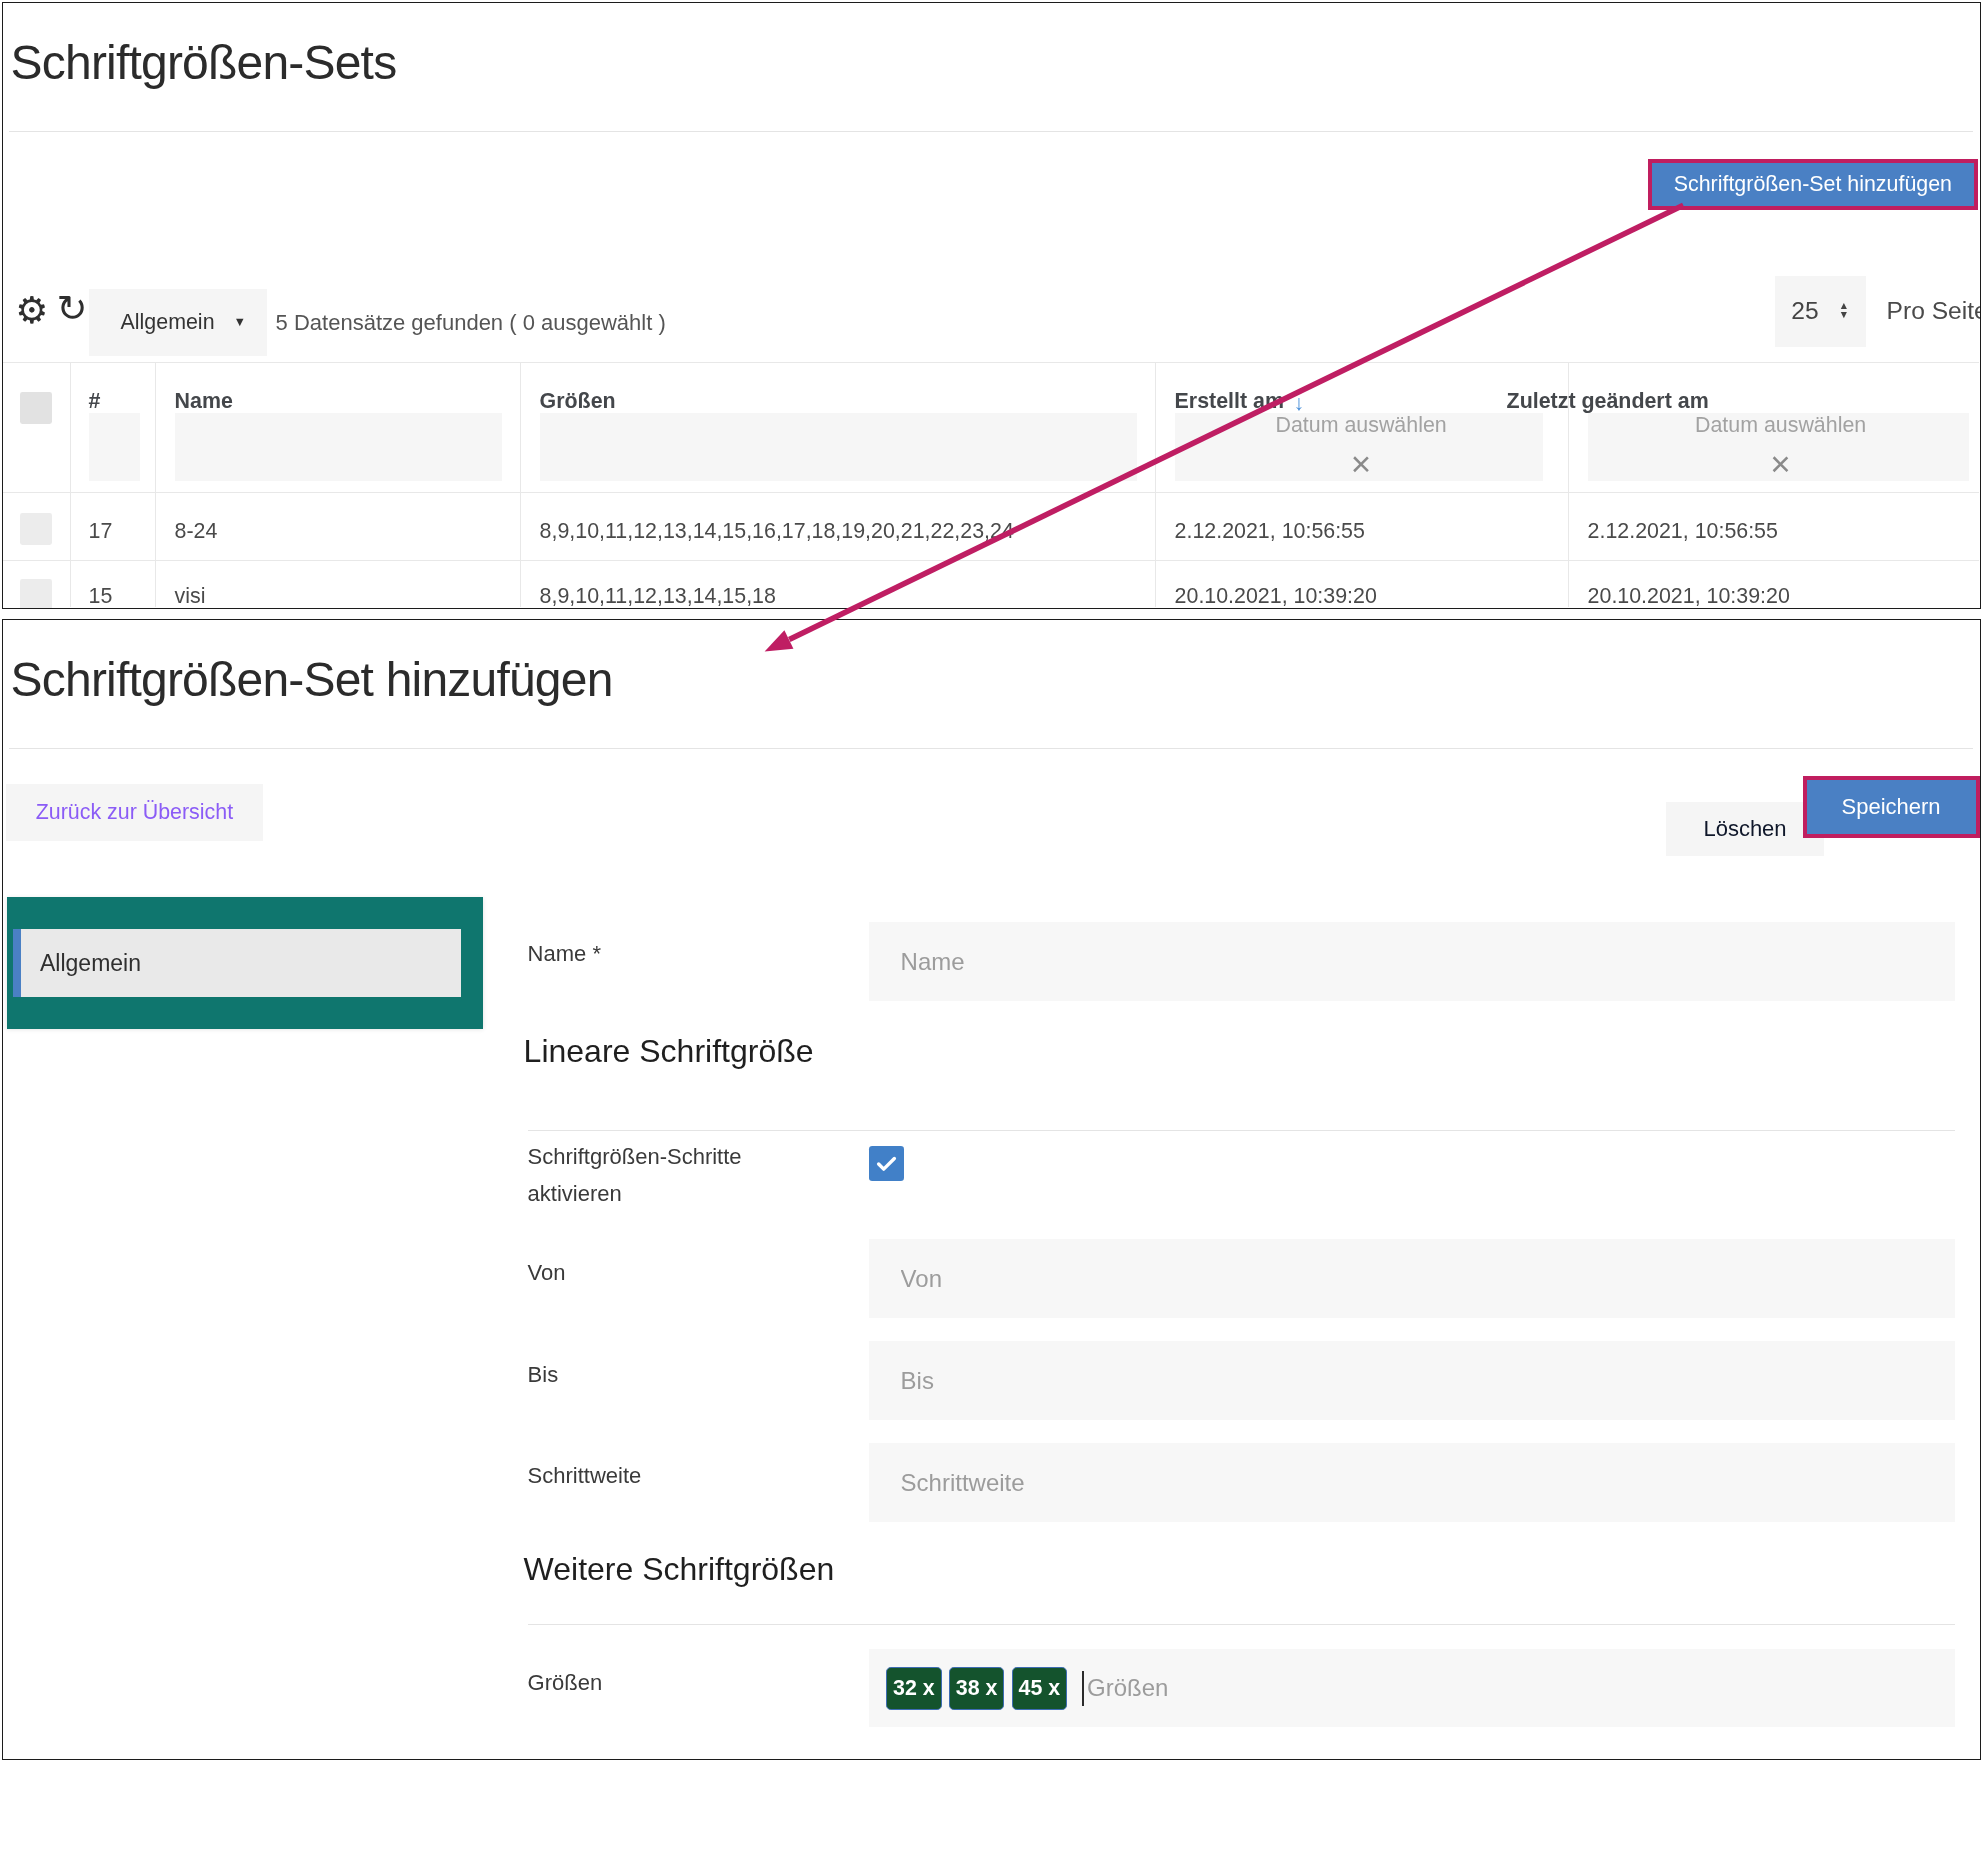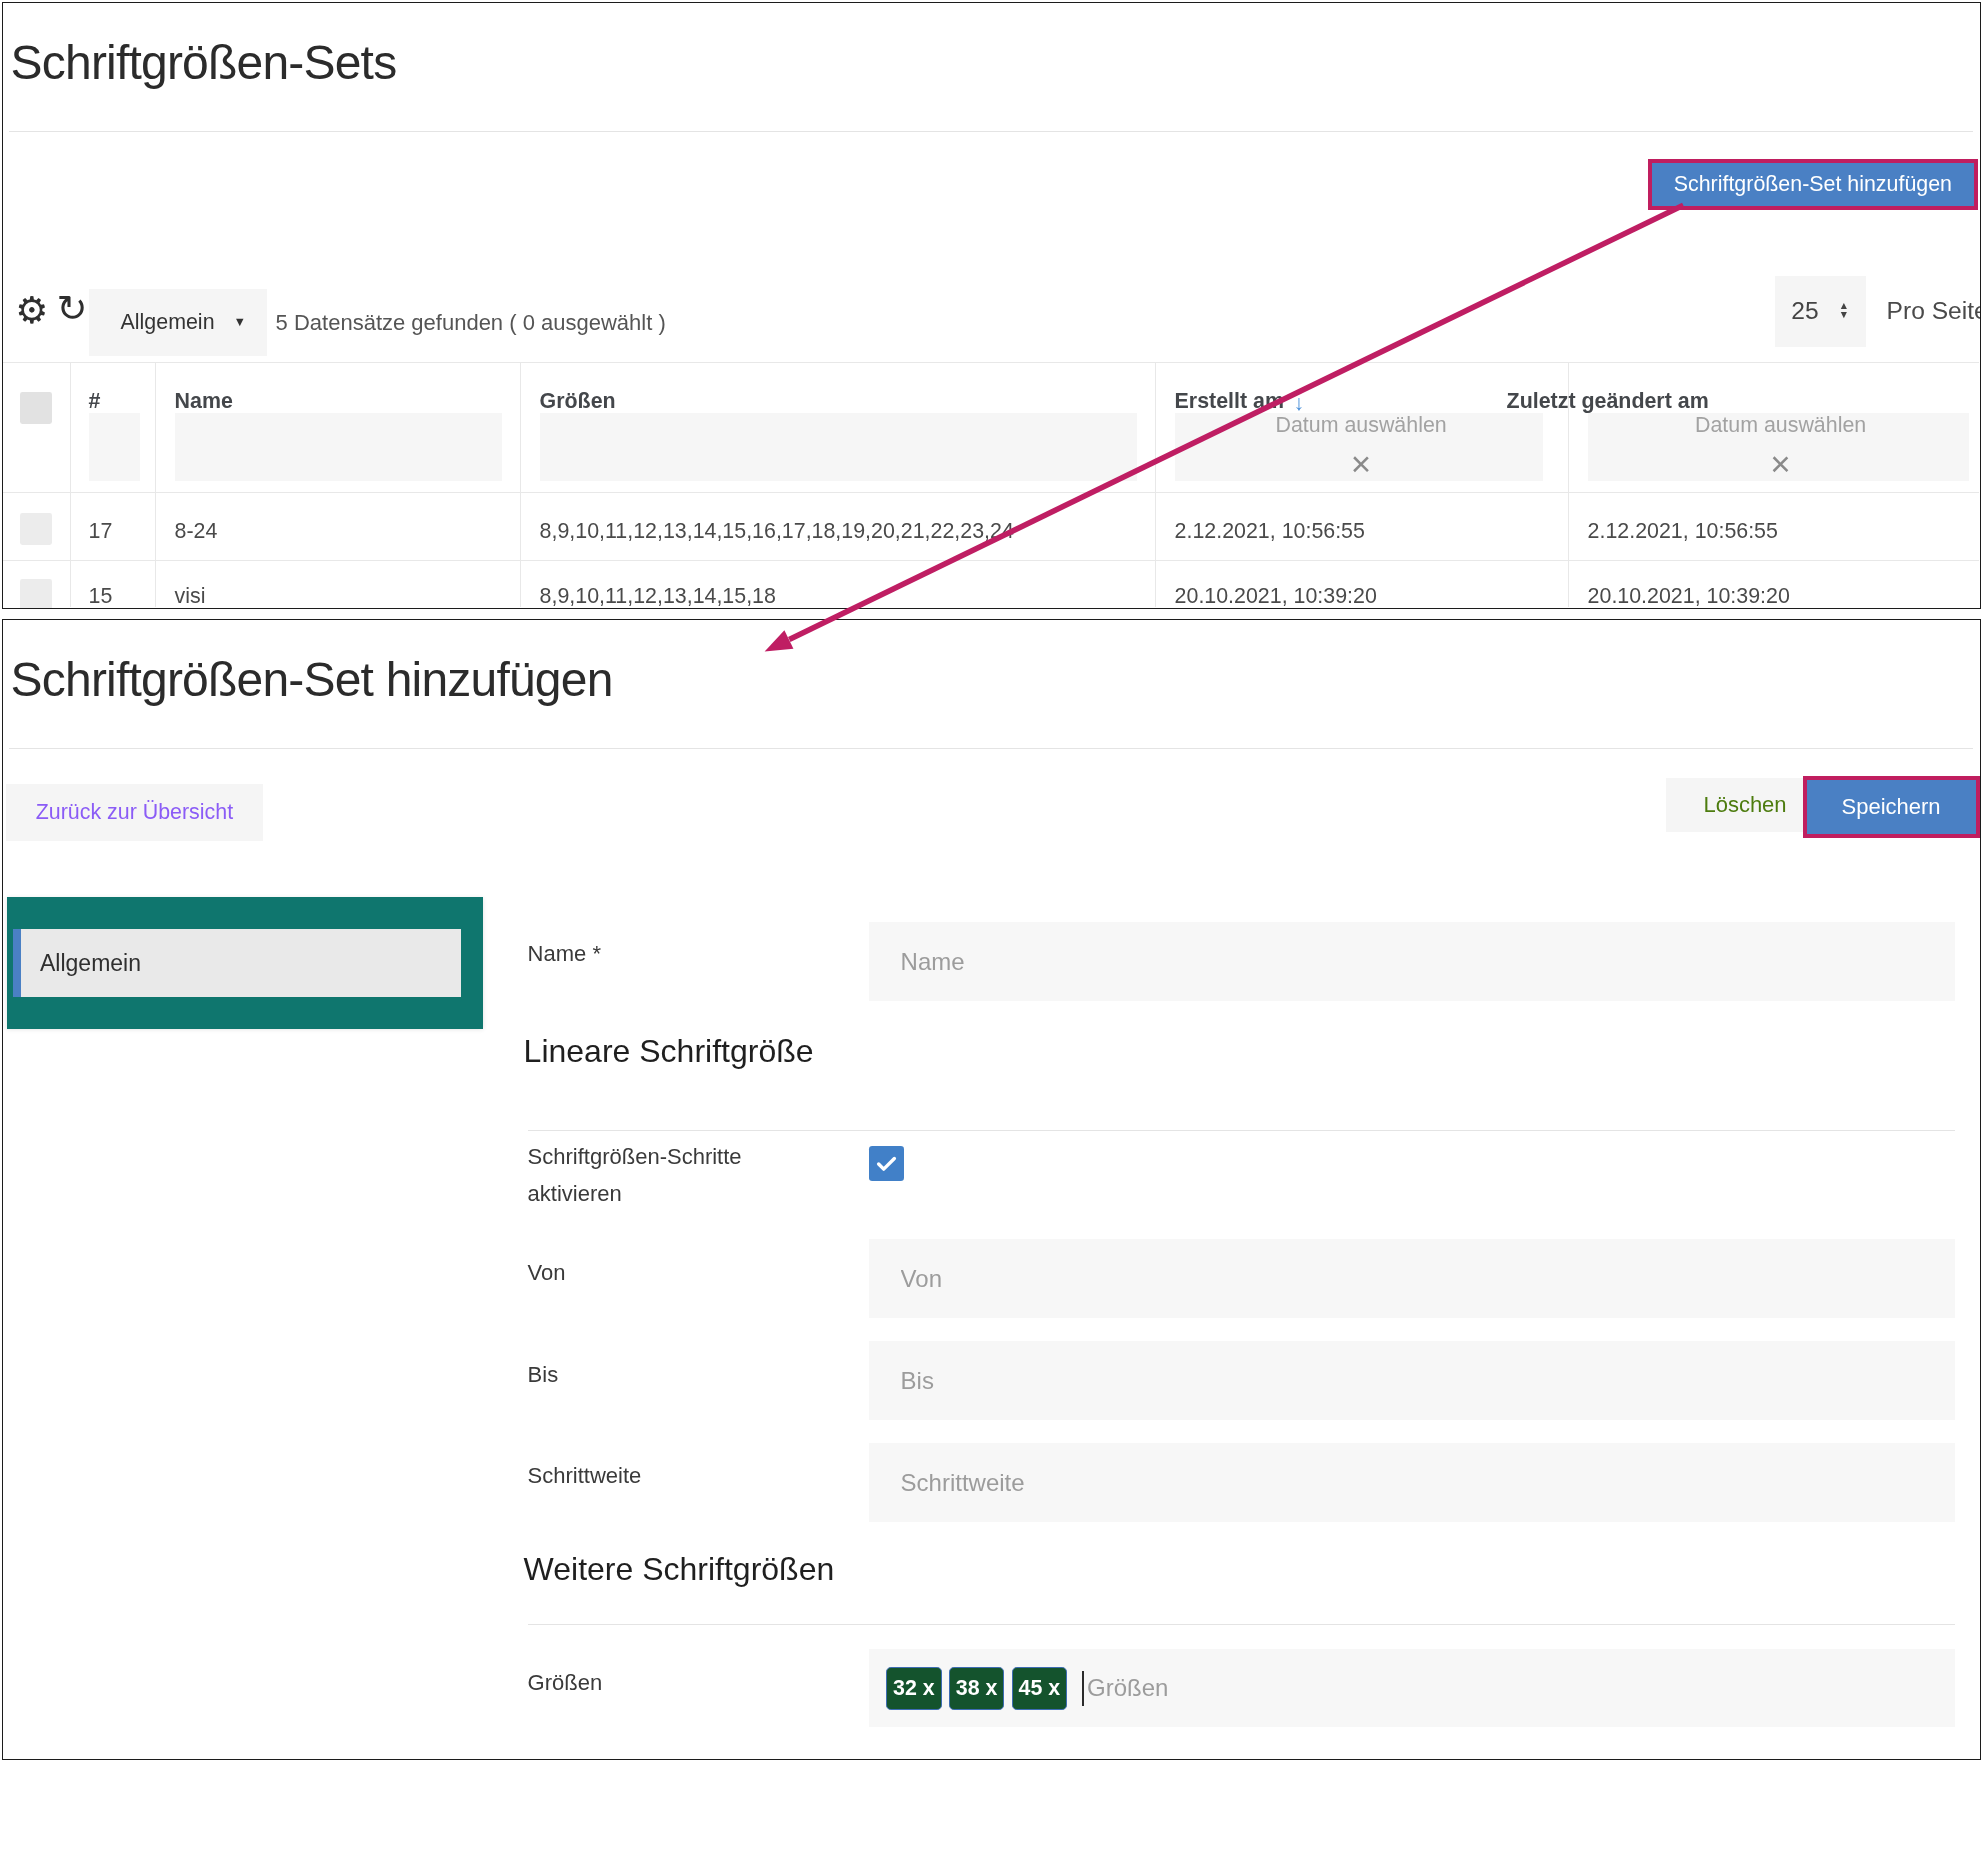--- a/index.html
+++ b/index.html
@@ -47,21 +47,21 @@
   .ph { color:#a2a2a2; }
   .clear-x { font-size:35px; font-weight:300; color:#8a8a8a; line-height:35px; cursor:pointer; }
   .cb { position:absolute; width:32px; height:32px; background:#e7e7e7; border-radius:2.4px; cursor:pointer; }
   .td { position:absolute; font-size:21.4px; color:#4a4a4a; white-space:nowrap; }
   .sort-arrow { position:relative; top:2.4px; margin-left:9.5px; font-size:21.4px; color:#4a90d9; font-weight:400; }
 
   
   .btn-gray { position:absolute; background:#f5f5f5; border:none; font-family:inherit;
               font-size:21.4px; color:#8b5cf6; cursor:pointer; white-space:nowrap; }
   .back-btn { left:3.2px; top:164px; height:57px; padding:0 30px; }
-  .delete-btn { right:156px; top:158px; height:54px; padding:0 37px; font-size:22px; color:#4d7c0f; }
+  .delete-btn { right:156px; top:182px; height:54px; padding:0 37px; font-size:22px; color:#0f172a; }
   .save-highlight { position:absolute; right:0; top:156px; border:4px solid #c01e5f; }
   .save-btn { height:54px; padding:0 35px; font-size:22px; }
 
   .sidebar-card { position:absolute; left:4px; top:277px; width:476px; height:132px;
                   background:#0f766e; box-shadow:0 0.8px 4.8px rgba(0,0,0,0.12); }
   .sidebar-item { position:absolute; left:6.4px; right:22px; top:32px; height:68px;
                   background:#e9e9e9; border-left:8px solid #4a80c4;
                   display:flex; align-items:center; padding-left:19px;
                   font-size:23px; color:#2f2f2f; cursor:pointer; }
 

